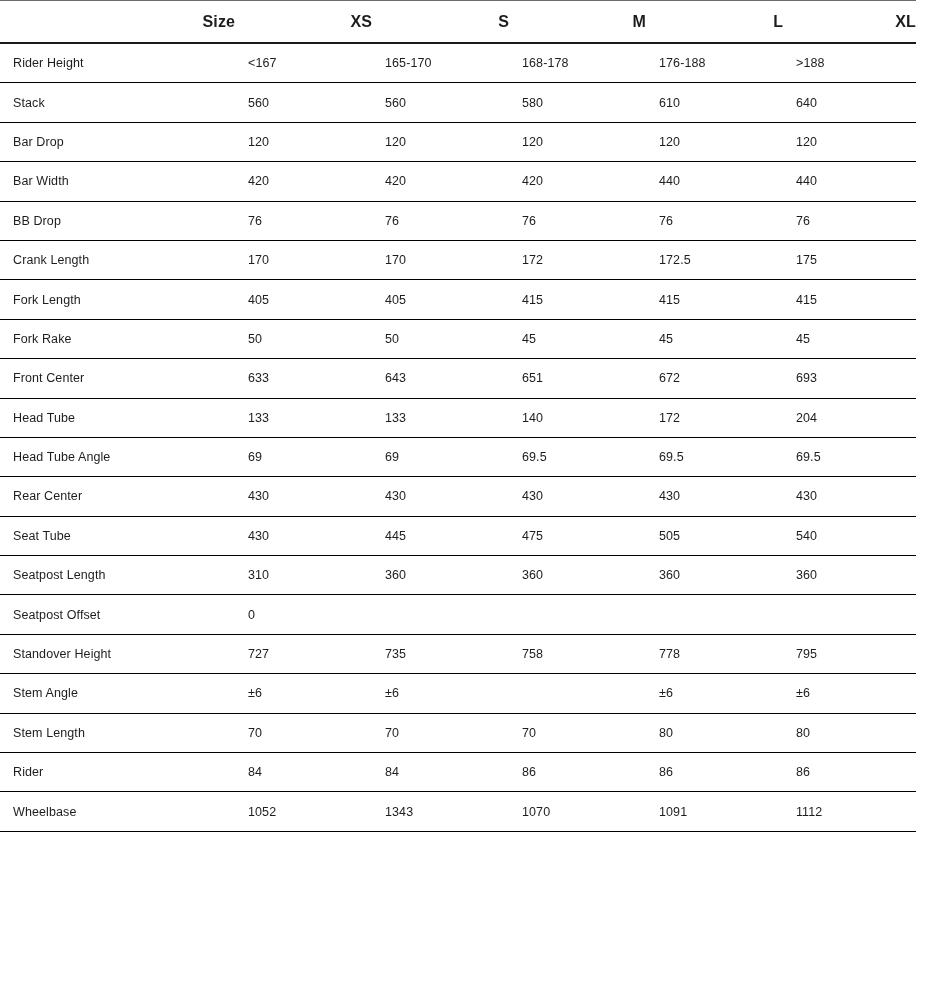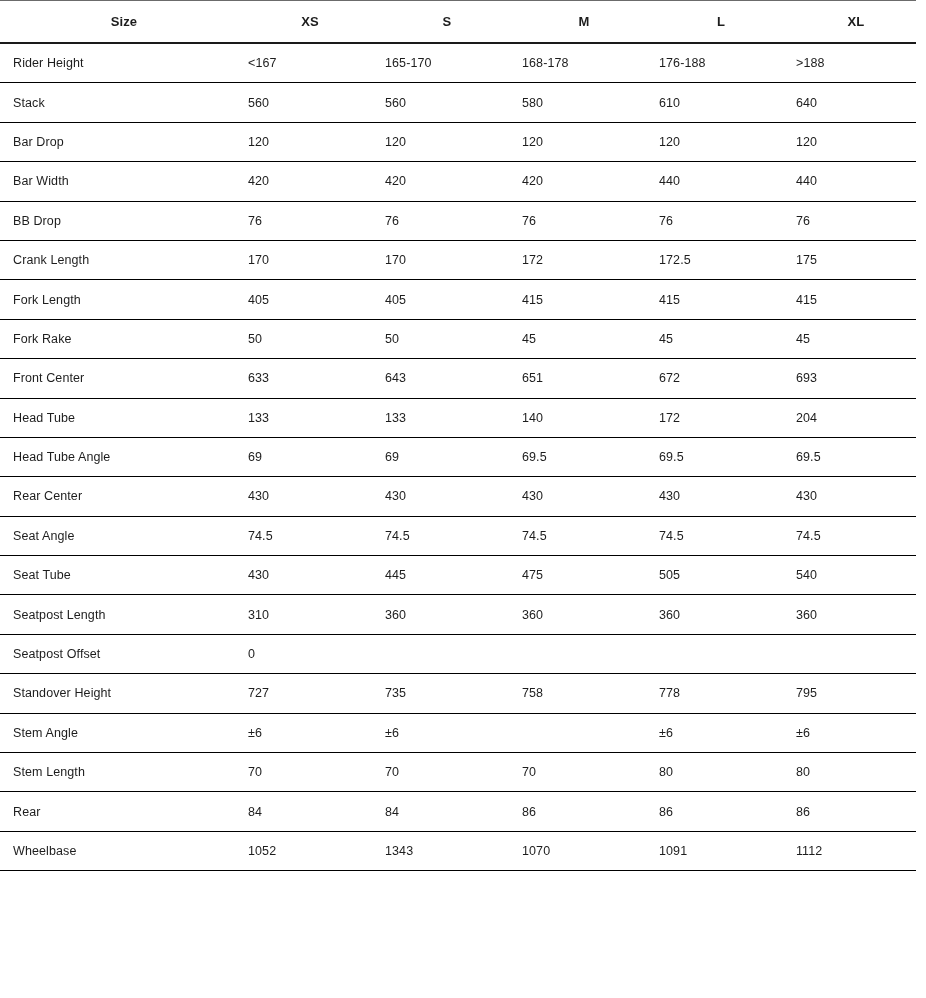--- a/index.html
+++ b/index.html
@@ -25,24 +25,24 @@
   col.c-label { width: 235px; }
   col.c-val   { width: 137px; }
   col.c-last  { width: 133px; }
 
   thead tr {
     border-top: 1px solid #6b6b6b;
     border-bottom: 2px solid #1a1a1a;
   }
   thead th {
     height: 41px;
-    text-align: center;
+    text-align: right;
     vertical-align: middle;
     padding: 0 0 0 13px;
-    font-size: 13px;
+    font-size: 16px;
     font-weight: 700;
     letter-spacing: 0.1px;
     white-space: nowrap;
   }
   tbody tr {
     border-bottom: 1px solid #000000;
   }
   tbody td {
     height: 38.4px;
     vertical-align: middle;
@@ -167,28 +167,20 @@
         </tr>
         <tr>
           <td>Rear Center</td>
           <td>430</td>
           <td>430</td>
           <td>430</td>
           <td>430</td>
           <td>430</td>
         </tr>
         <tr>
-          <td>Seat Angle</td>
-          <td>74.5</td>
-          <td>74.5</td>
-          <td>74.5</td>
-          <td>74.5</td>
-          <td>74.5</td>
-        </tr>
-        <tr>
           <td>Seat Tube</td>
           <td>430</td>
           <td>445</td>
           <td>475</td>
           <td>505</td>
           <td>540</td>
         </tr>
         <tr>
           <td>Seatpost Length</td>
           <td>310</td>
@@ -223,21 +215,21 @@
         </tr>
         <tr>
           <td>Stem Length</td>
           <td>70</td>
           <td>70</td>
           <td>70</td>
           <td>80</td>
           <td>80</td>
         </tr>
         <tr>
-          <td>Rear</td>
+          <td>Rider</td>
           <td>84</td>
           <td>84</td>
           <td>86</td>
           <td>86</td>
           <td>86</td>
         </tr>
         <tr>
           <td>Wheelbase</td>
           <td>1052</td>
           <td>1343</td>

